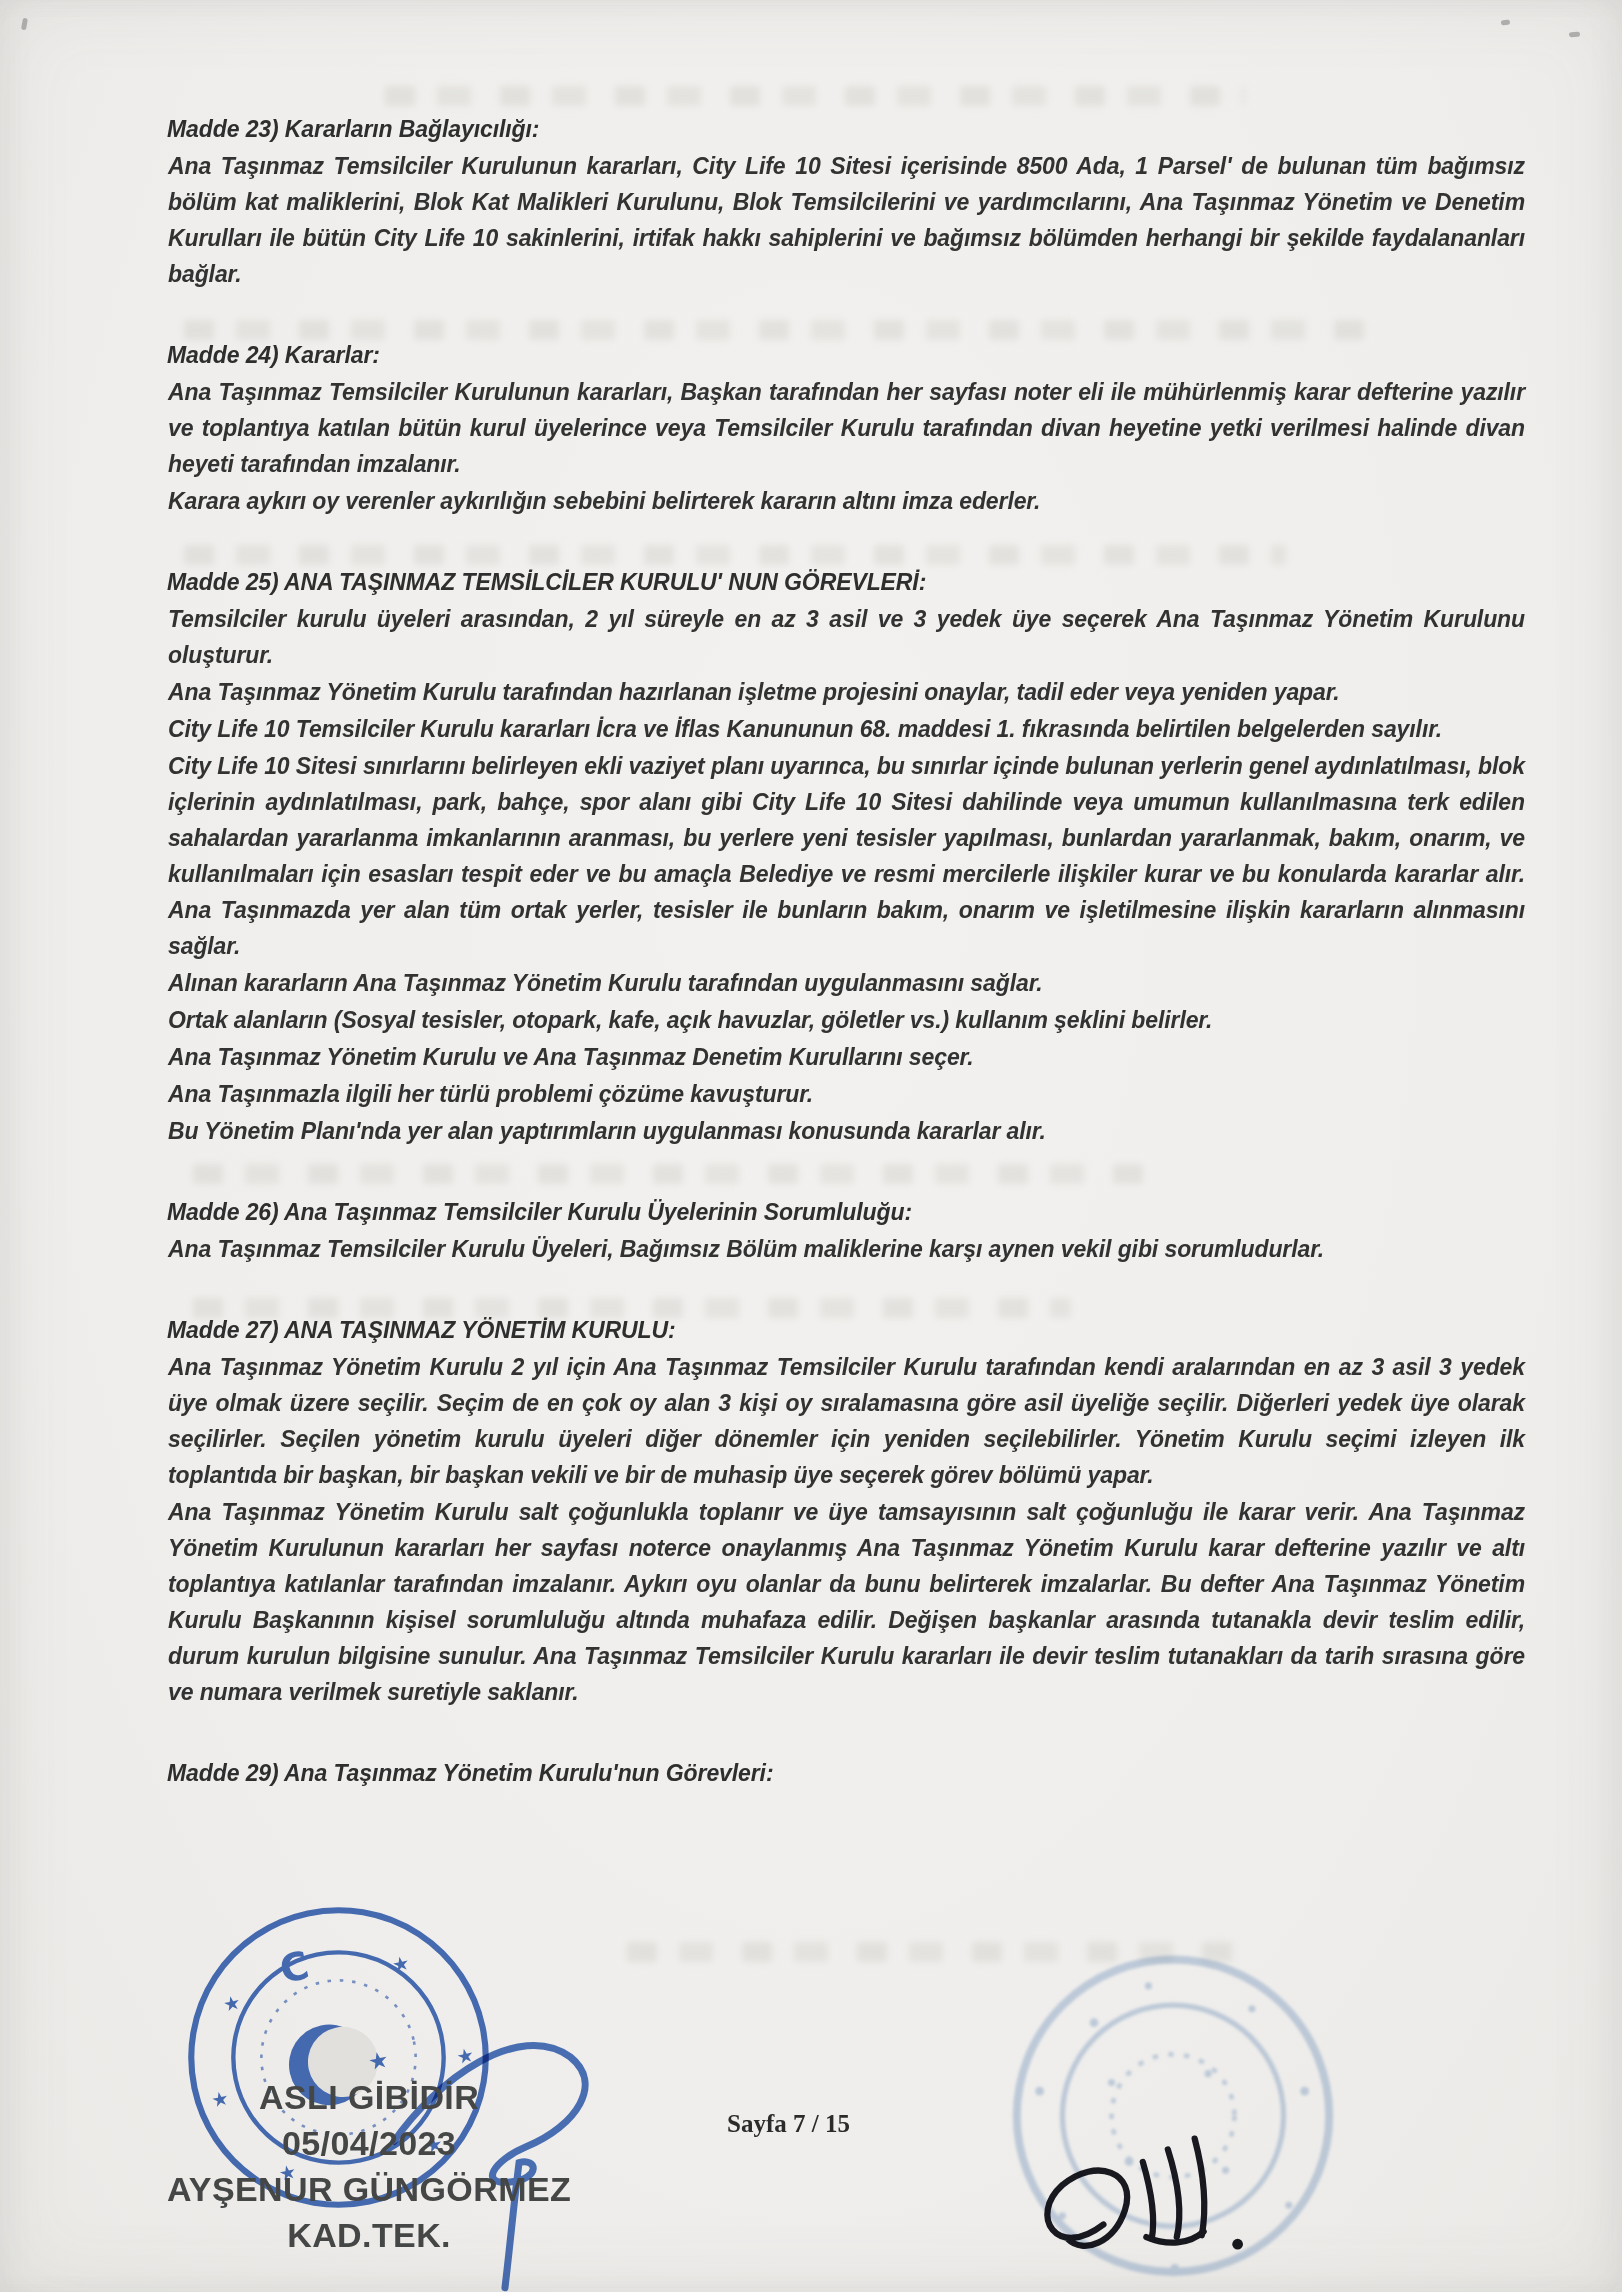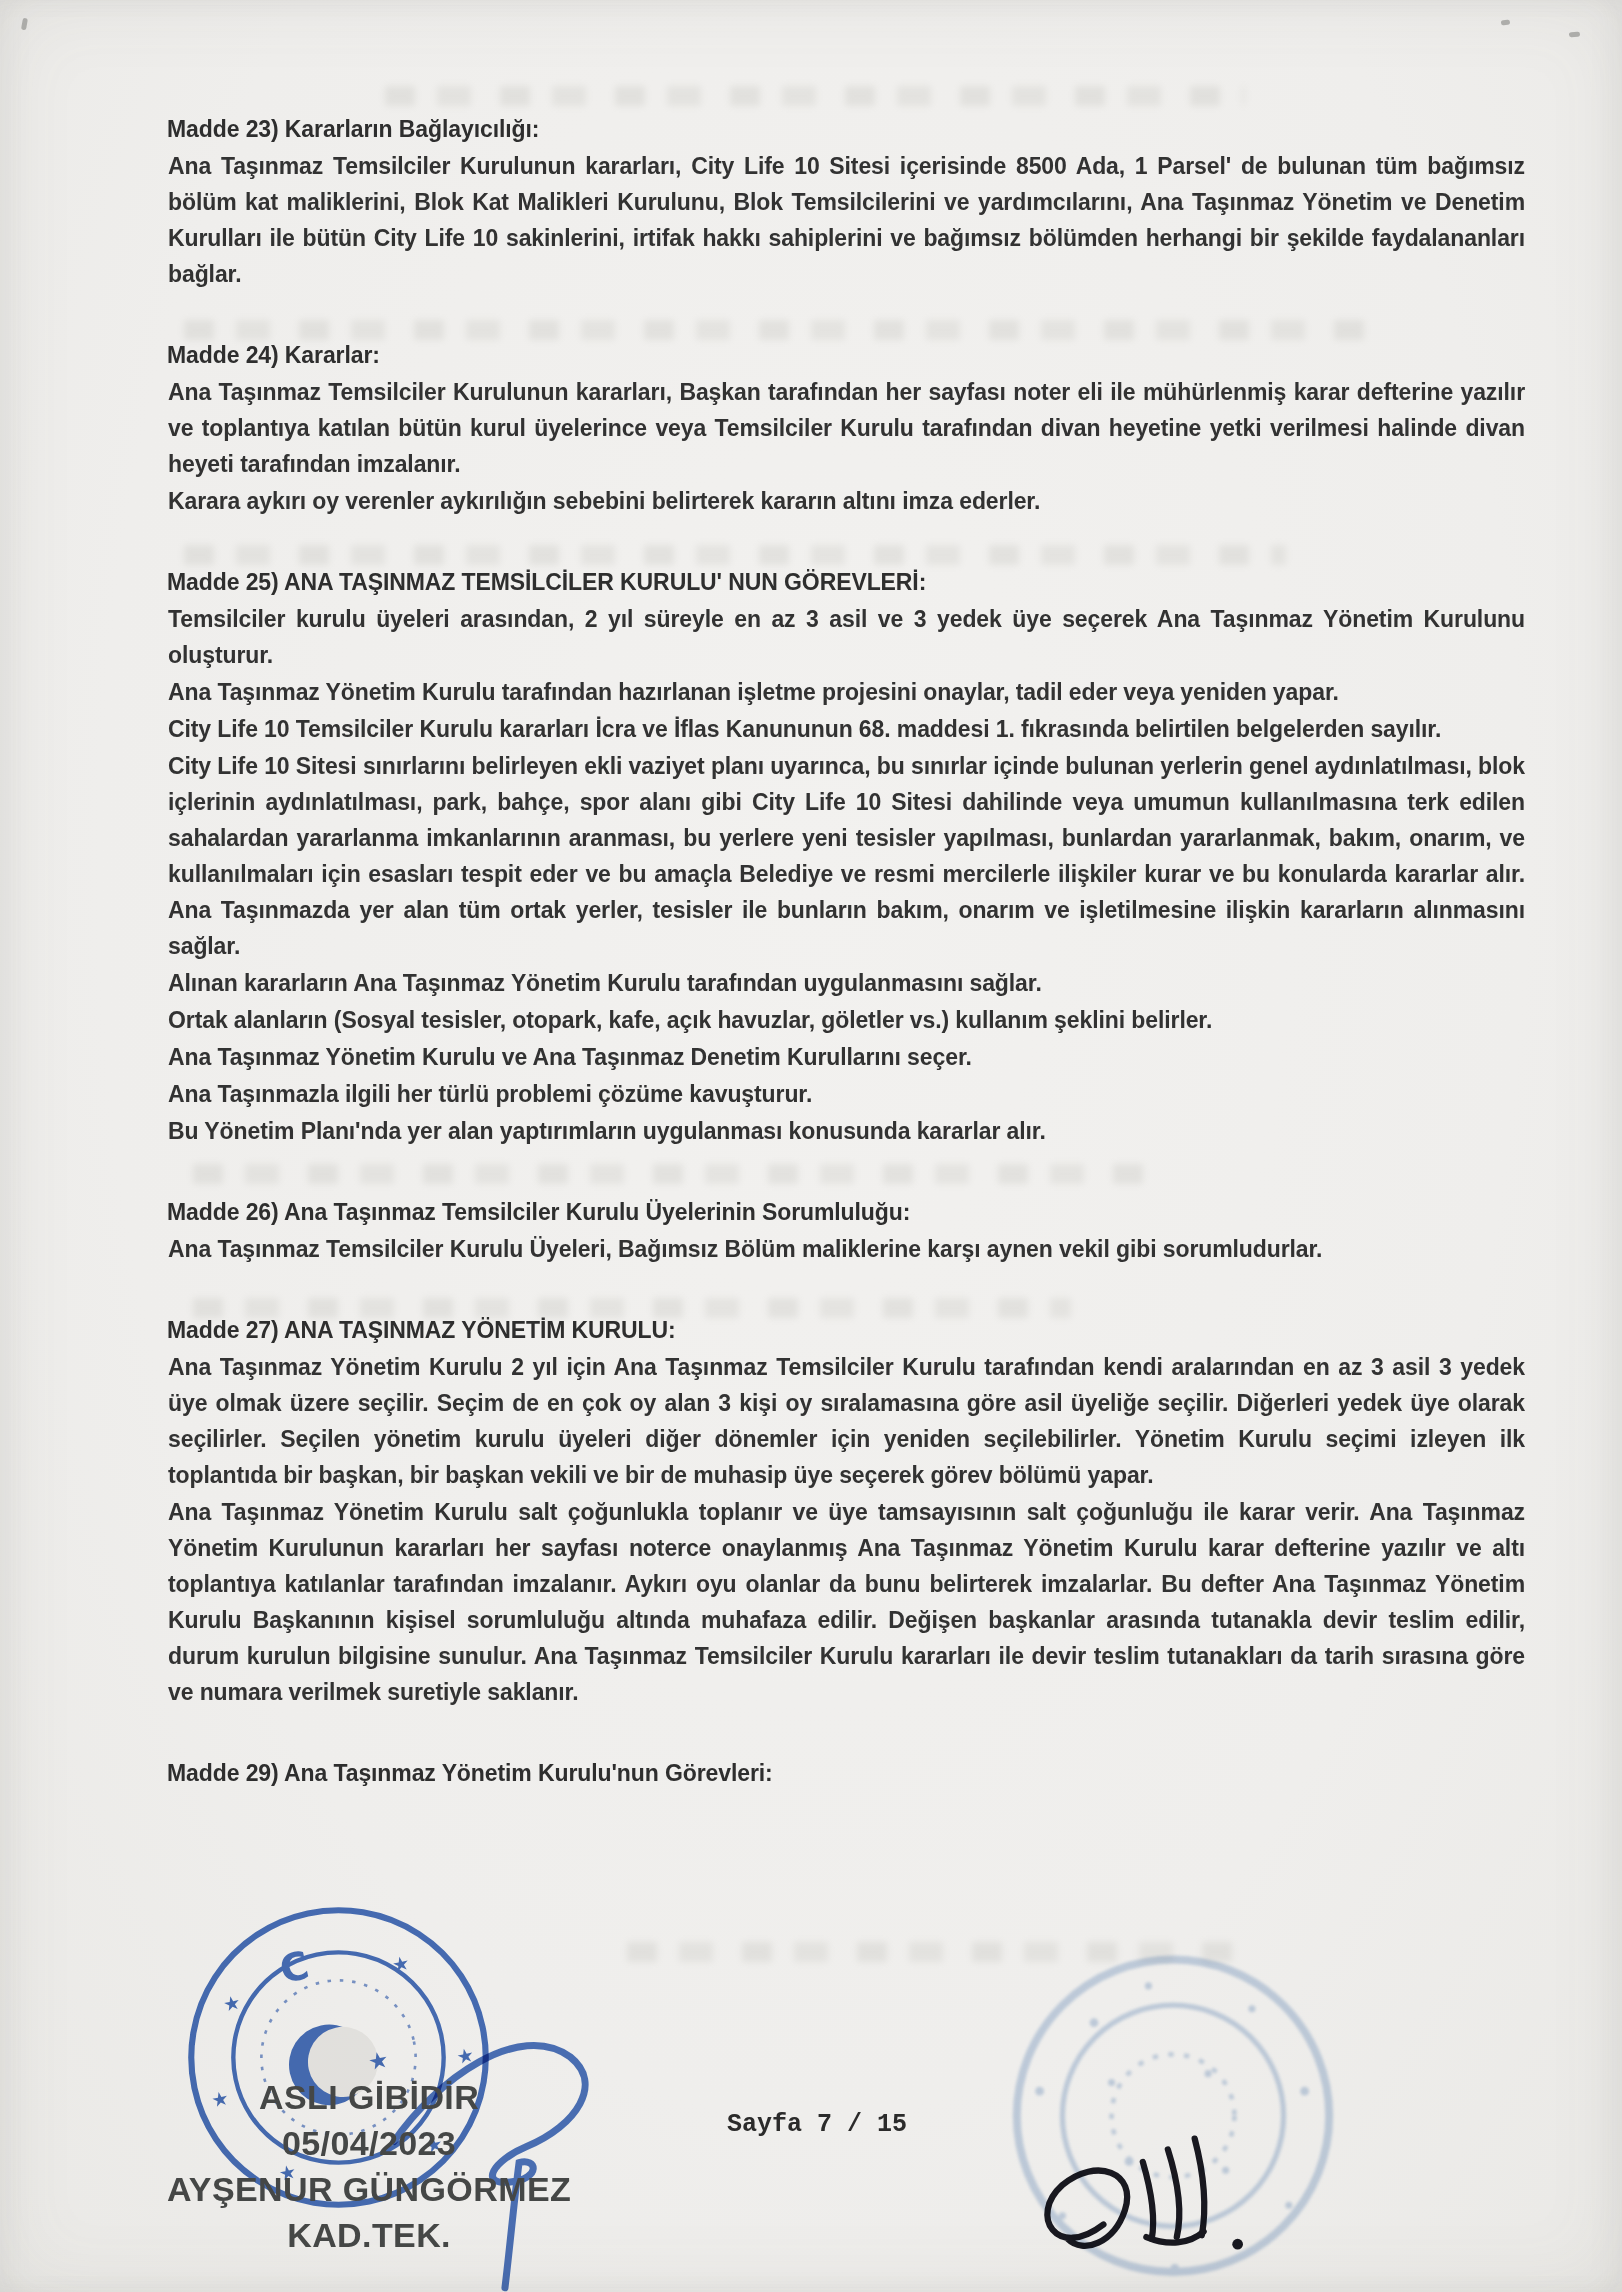--- a/index.html
+++ b/index.html
@@ -14,20 +14,21 @@
   .page::before{
     content:"";position:absolute;inset:0;pointer-events:none;
     box-shadow:inset 0 0 81px rgba(95,95,88,.09), inset -14.3px 0 23px rgba(120,120,112,.05), inset 12.5px 0 23px rgba(120,120,112,.05);
   }
   
   .doc{
     position:absolute;left:167px;top:111px;width:1359px;
     color:#323232;
     font-size:23px;line-height:36px;font-weight:600;
     letter-spacing:-0.1px;
+    font-style:italic;
   }
   .article{margin:0 0 45px 0;}
   .article h2{margin:0;font-size:23px;line-height:36px;font-weight:700;color:#2e2e2e;}
   .article p{margin:1px;text-align:justify;}
   
   .speck{position:absolute;background:#8d8d8b;opacity:.65;border-radius:2.7px;}
   .speck-tl{left:21.5px;top:18px;width:4.5px;height:11.6px;transform:rotate(10deg);}
   .speck-tr1{left:1501px;top:19.7px;width:9px;height:5.4px;transform:rotate(-6deg);}
   .speck-tr2{left:1569px;top:32px;width:10.7px;height:5.4px;transform:rotate(-4deg);}
   .ghost{
@@ -46,21 +47,21 @@
   .sig-left{left:365px;top:1967px;width:287px;height:326px;opacity:.85;}
   .stamp-right{left:985px;top:1942px;width:376px;height:351px;filter:blur(1.8px);opacity:.55;}
   .sig-right{left:1010px;top:2110px;width:296px;height:170px;}
   
   .cert{
     position:absolute;left:167px;top:2074px;
     font-size:34px;font-weight:800;color:#454746;line-height:46px;letter-spacing:0.4px;text-align:center;
   }
   .pageno{
     position:absolute;left:727px;top:2110px;
-    font-family:Liberation Mono, monospace;font-size:25px;font-weight:700;color:#2b2b2b;
+    font-family:Liberation Serif, serif;font-size:25px;font-weight:700;color:#2b2b2b;
   }
 </style>
 </head>
 <body>
 
 <div class="page">
 
   <div class="speck speck-tl"></div>
   <div class="speck speck-tr1"></div>
   <div class="speck speck-tr2"></div>

